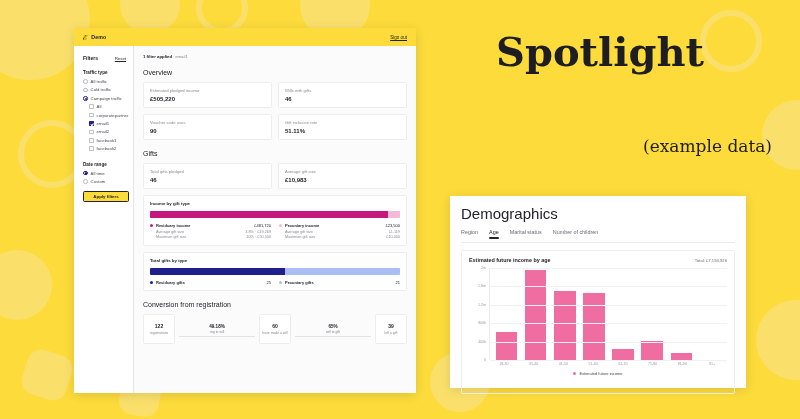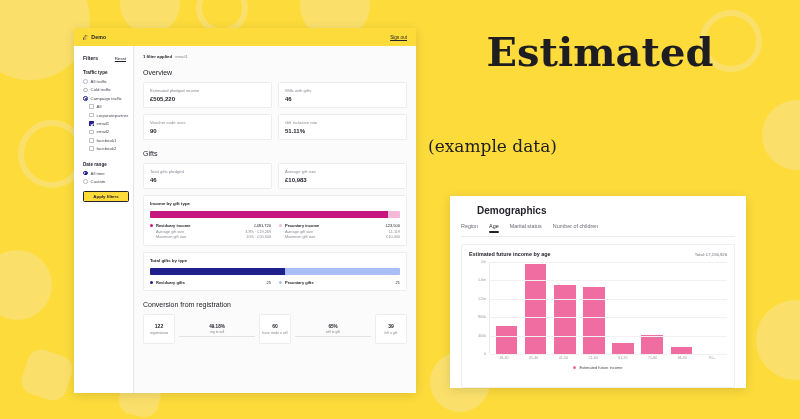--- a/index.html
+++ b/index.html
@@ -75,26 +75,26 @@
   .fn-num{font-size:5px;font-weight:bold;color:#23232b;}
   .fn-sub{font-size:3.4px;color:#8a8a94;margin-top:1.5px;}
   .fn-step{flex:1;display:flex;flex-direction:column;align-items:center;justify-content:center;position:relative;}
   .fn-pct{font-size:4.6px;font-weight:bold;color:#23232b;}
   .fn-pct-sub{font-size:3.4px;color:#8a8a94;margin-top:1.5px;}
   .fn-arrow{position:absolute;bottom:7px;left:4px;right:4px;height:1px;background:#e2e2e2;}
 
   
   .spot-title{position:absolute;left:428px;top:30px;width:344px;text-align:center;
     font-family:"DejaVu Serif",serif;font-weight:bold;color:#1d1d22;font-size:40px;line-height:1.12;}
-  .spot-sub{position:absolute;left:428px;top:136px;width:344px;text-align:left;
+  .spot-sub{position:absolute;left:428px;top:136px;width:344px;text-align:right;
     font-family:"DejaVu Serif",serif;color:#1d1d22;font-size:17px;}
 
   .demo-card{position:absolute;left:450px;top:196px;width:296px;height:192px;background:#fff;
     box-shadow:0 2px 10px rgba(0,0,0,.12);padding:9px 11px;box-sizing:border-box;}
-  .demo-title{font-size:10px;font-weight:bold;color:#23232b;margin-bottom:7px;margin-left:16px;}
+  .demo-title{font-size:15px;font-weight:normal;color:#23232b;margin-bottom:7px;}
   .demo-tabs{display:flex;gap:11px;border-bottom:1px solid #ebebeb;padding-bottom:4px;}
   .demo-tab{font-size:5.4px;color:#6b6b76;position:relative;padding-bottom:3px;}
   .demo-tab.active{color:#23232b;}
   .demo-tab.active:after{content:"";position:absolute;left:0;right:0;bottom:-1px;height:1.6px;background:#23232b;border-radius:1px;}
 
   .chart-box{margin-top:7px;border:1px solid #eee;border-radius:1.5px;padding:6px 7px 5px 7px;height:144px;box-sizing:border-box;}
   .chart-head{display:flex;justify-content:space-between;align-items:baseline;margin-bottom:5px;}
   .chart-title{font-size:5.4px;font-weight:bold;color:#23232b;}
   .chart-total{font-size:4.2px;color:#6b6b76;}
   .plot-wrap{display:flex;height:92px;}
@@ -331,21 +331,21 @@
           <div class="fn-num">39</div>
           <div class="fn-sub">left a gift</div>
         </div>
       </div>
 
     </div>
   </div>
 </div>
 
 <div class="spot-title">
-  <div>Estimated</div>
+  <div>Spotlight</div>
 </div>
 <div class="spot-sub">(example data)</div>
 
 <div class="demo-card">
   <div class="demo-title">Demographics</div>
   <div class="demo-tabs">
     <div class="demo-tab">Region</div>
     <div class="demo-tab active">Age</div>
     <div class="demo-tab">Marital status</div>
     <div class="demo-tab">Number of children</div>

